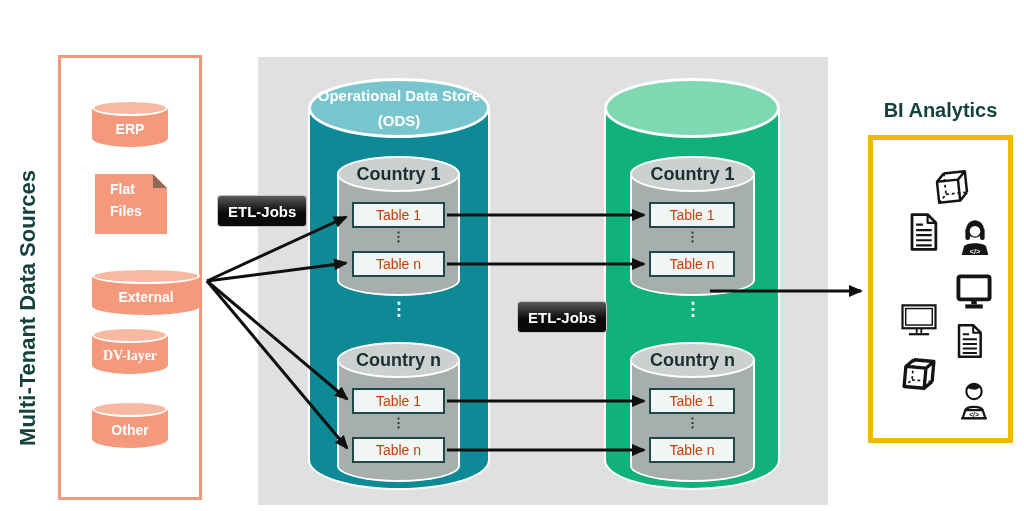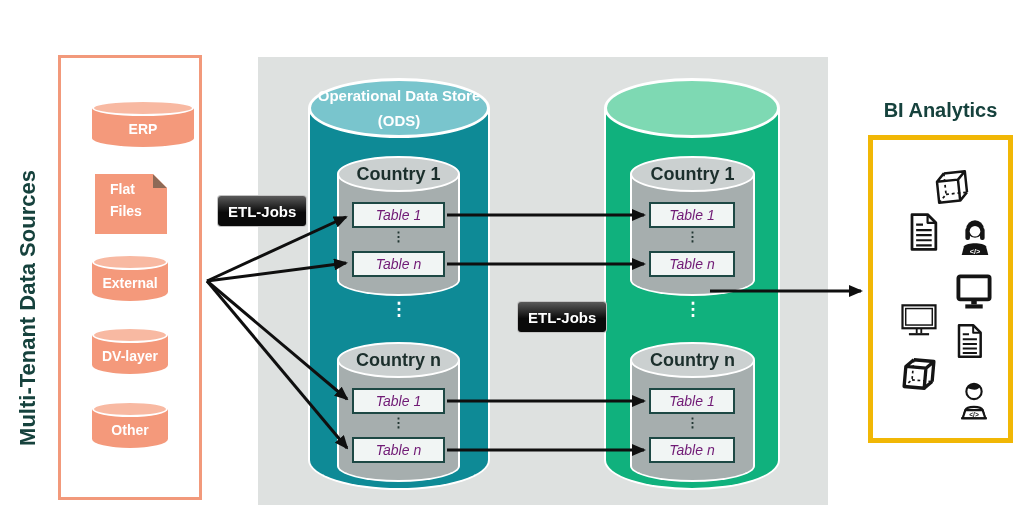--- a/index.html
+++ b/index.html
@@ -66,21 +66,21 @@
        border:2px solid #fff;border-top:none;box-sizing:border-box;
        border-radius:0 0 50% 50% / 0 0 16px 16px;}
   .co-top{position:absolute;left:0;right:0;top:0;height:36px;border-radius:50%;
        background:#cbd0d0;border:2px solid #fff;box-sizing:border-box;}
   .co-label{position:absolute;left:0;right:0;top:0;height:36px;display:flex;align-items:center;
        justify-content:center;color:#1c2f2c;font-weight:bold;font-size:18px;z-index:2;}
   .ods-c{left:337px;width:123px;}
   .dwh-c{left:630px;width:125px;}
   .tbox{position:absolute;height:26px;background:#f1f5f4;border:2px solid #1d4844;
        box-sizing:border-box;display:flex;align-items:center;justify-content:center;
-       font-size:14px;color:#701a75;z-index:3;font-style:italic;}
+       font-size:14px;color:#c2410c;z-index:3;}
   .ods-c .tbox{left:15px;width:93px;}
   .dwh-c .tbox{left:19px;width:86px;}
   .t1{top:46px}.tn{top:95px}
   .dots-dark{position:absolute;left:0;right:0;top:69px;text-align:center;color:#223733;
        font-size:13px;font-weight:bold;line-height:24px;z-index:3;}
   .dots-white{position:absolute;top:298px;width:30px;text-align:center;color:#fff;
        font-size:18px;font-weight:bold;z-index:12;}
 
   
   .arrows{position:absolute;left:0;top:0;z-index:30;pointer-events:none;}
@@ -93,38 +93,38 @@
 </head>
 <body>
 
 <div class="stage">
 
   <div class="panel"></div>
   <div class="vlabel">Multi-Tenant Data Sources</div>
 
   <div class="src-box"></div>
 
-  <div class="src-cyl" style="top:100px;padding-left:26px;">
+  <div class="src-cyl" style="top:100px;">
     <div class="sc-body"></div>
     <div class="sc-top"></div>
     <div class="sc-label">ERP</div>
   </div>
 
   <div class="flatfile">
     <div class="ff-fold"></div>
     <div class="ff-label">Flat Files</div>
   </div>
 
-  <div class="src-cyl" style="top:254px;">
+  <div class="src-cyl" style="top:268px;padding-left:32px;">
     <div class="sc-body"></div>
     <div class="sc-top"></div>
     <div class="sc-label">External</div>
   </div>
 
-  <div class="src-cyl" style="top:327px;">
+  <div class="src-cyl" style="top:327px;font-family:Liberation Serif, serif;">
     <div class="sc-body"></div>
     <div class="sc-top"></div>
     <div class="sc-label">DV-layer</div>
   </div>
 
   <div class="src-cyl" style="top:401px;">
     <div class="sc-body"></div>
     <div class="sc-top"></div>
     <div class="sc-label">Other</div>
   </div>

